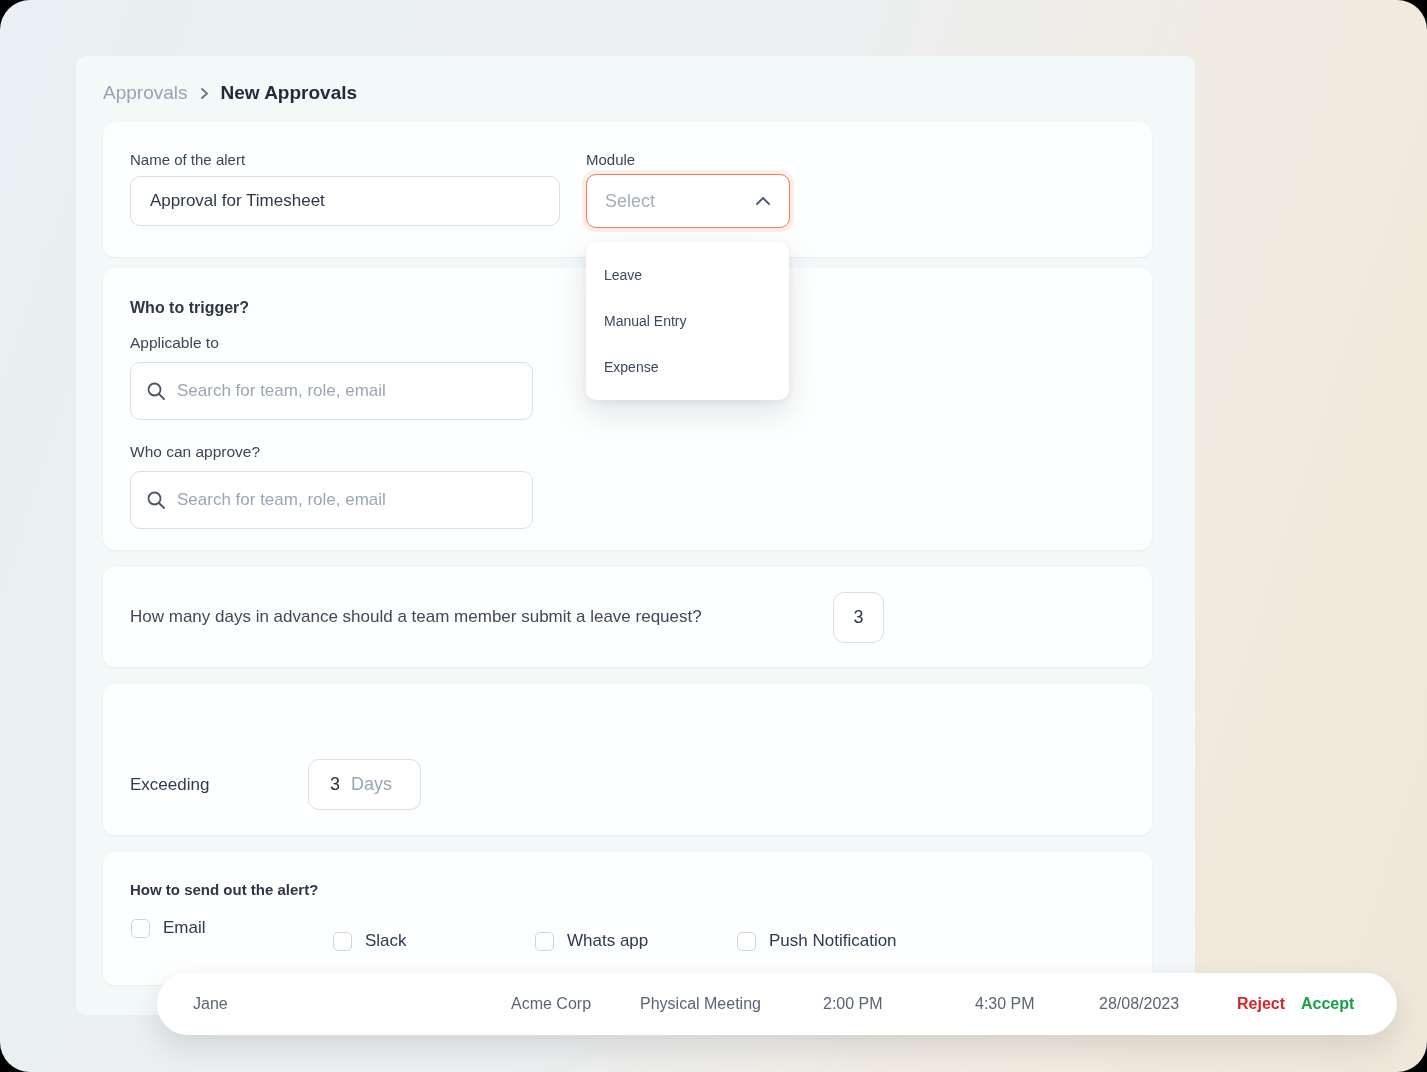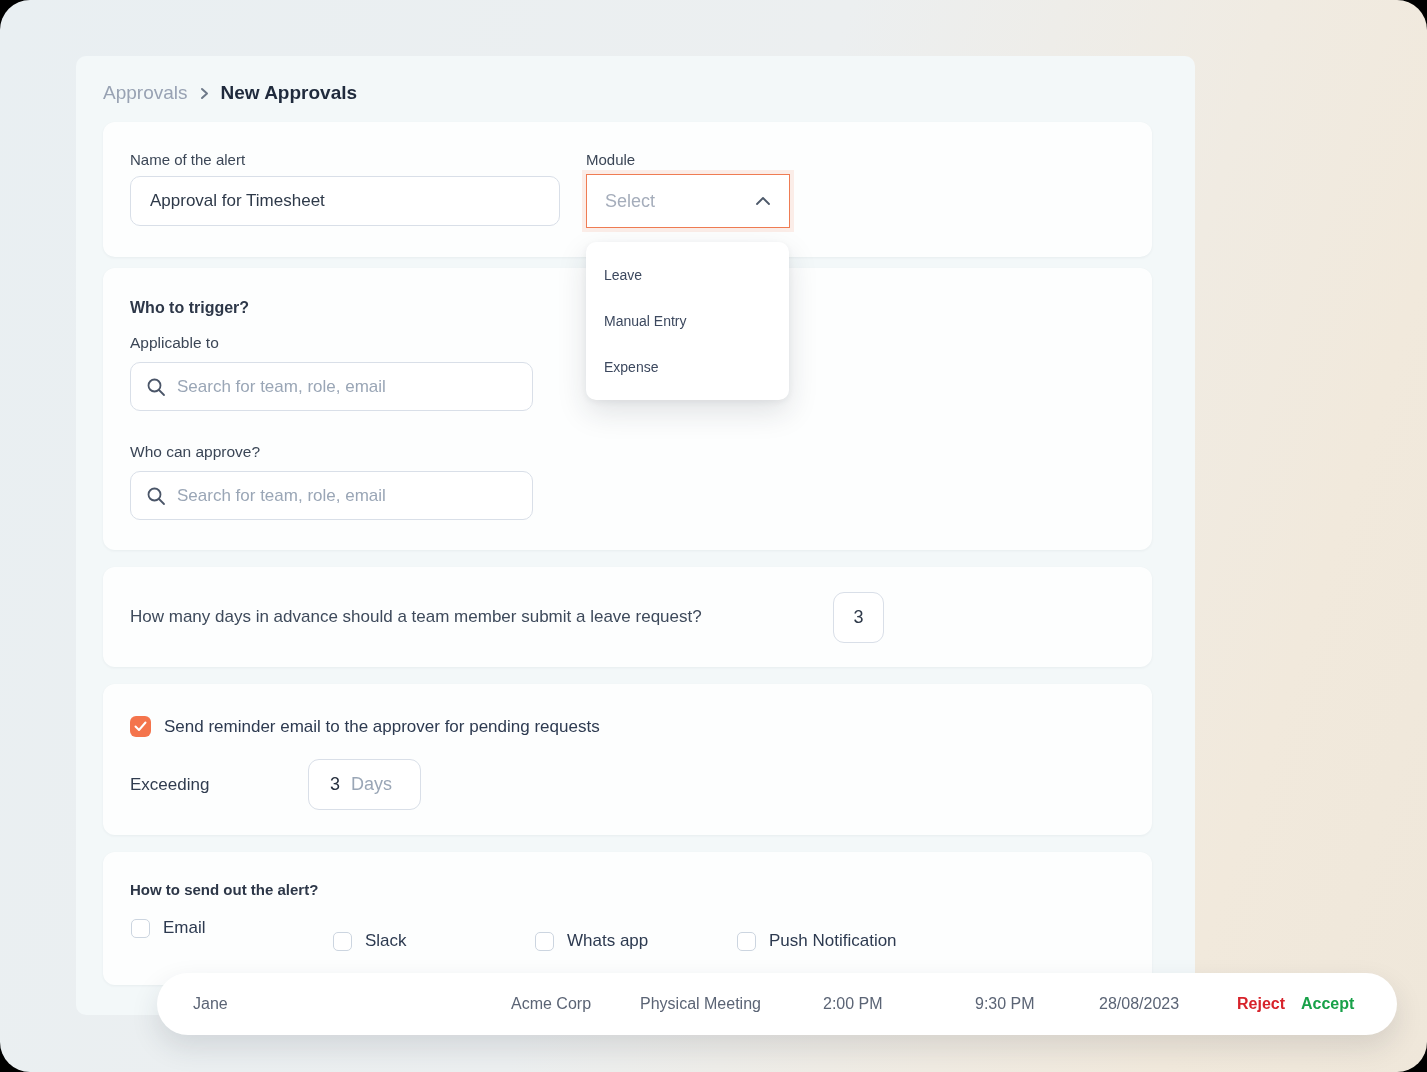--- a/index.html
+++ b/index.html
@@ -39,42 +39,42 @@
 
   .text-input {
     position: absolute;
     border: 1px solid #d9dfe8; border-radius: 10px;
     background: #fff; color: #2e3949;
     font-size: 17px; padding: 8px 19px;
     font-family: inherit; outline: none;
   }
   .select-box {
     position: absolute;
-    border: 1.5px solid #ef7c53; border-radius: 0;
+    border: 1.5px solid #ef7c53; border-radius: 10px;
     box-shadow: 0 0 0 4px rgba(239,124,83,0.13);
     background: #fff;
     display: flex; align-items: center; justify-content: space-between;
     padding: 0 18px; cursor: pointer;
   }
   .select-text { color: #a5adbb; font-size: 18px; }
 
   .dropdown {
     position: absolute; left: 586px; top: 242px; width: 203px;
     background: #fff; border-radius: 10px; padding: 10px 0;
     box-shadow: 0 12px 30px rgba(31,41,55,0.13), 0 2px 6px rgba(31,41,55,0.06);
     z-index: 6;
   }
   .dd-item {
     height: 46px; display: flex; align-items: center; padding: 0 18px;
     font-size: 14px; color: #3c485e; font-weight: 500; cursor: pointer;
   }
 
   .section-heading { position: absolute; font-size: 16px; font-weight: 700; color: #2d3748; }
   .search-box {
-    position: absolute; width: 403px; height: 49px;
+    position: absolute; width: 403px; height: 58px;
     border: 1px solid #d9dfe8; border-radius: 10px; background: #fff;
     display: flex; align-items: center; padding: 0 15px; gap: 11px;
   }
   .search-box input {
     border: none; outline: none; flex: 1; font-size: 17px; color: #2e3949;
     font-family: inherit; background: transparent;
   }
   .search-box input::placeholder { color: #9aa6b6; }
   .text-input::placeholder { color: #9aa6b6; }
 
@@ -186,28 +186,20 @@
       <input placeholder="Search for team, role, email" style="">
     </div>
   </div>
 
   <div class="card" style="left:103px; top:567px; width:1049px; height:100px;">
     <div class="question-text">How many days in advance should a team member submit a leave request?</div>
     <div class="value-box">3</div>
   </div>
 
   <div class="card" style="left:103px; top:684px; width:1049px; height:151px;">
-    <div class="cb-row" style="left:27px; top:32px;">
-      <span class="cb-checked">
-        <svg width="13" height="11" viewBox="0 0 13 11">
-            <path d="M1.5 5.5 L5 9 L11.5 1.5" stroke="#fff" stroke-width="2" fill="none" stroke-linecap="round" stroke-linejoin="round"></path>
-          </svg>
-      </span>
-      <span class="cb-label">Send reminder email to the approver for pending requests</span>
-    </div>
     <div class="exceeding-label">Exceeding</div>
     <div class="days-box">
       <span class="days-value">3</span>
       <span class="days-unit">Days</span>
     </div>
   </div>
 
   <div class="card" style="left:103px; top:852px; width:1049px; height:133px;">
     <div class="section-heading" style="left:27px; top:29px; font-size:15px;">How to send out the alert?</div>
     <div class="cb-row" style="left:28px; top:66px;">
@@ -226,18 +218,18 @@
       <span class="cb-empty"></span>
       <span class="cb-label">Push Notification</span>
     </div>
   </div>
 
   <div class="pill">
     <div class="pill-cell" style="left:36px;">Jane</div>
     <div class="pill-cell" style="left:354px;">Acme Corp</div>
     <div class="pill-cell" style="left:483px;">Physical Meeting</div>
     <div class="pill-cell" style="left:666px;">2:00 PM</div>
-    <div class="pill-cell" style="left:818px;">9:30 PM</div>
+    <div class="pill-cell" style="left:818px;">4:30 PM</div>
     <div class="pill-cell" style="left:942px;">28/08/2023</div>
     <div class="pill-cell pill-reject" style="left:1080px;">Reject</div>
     <div class="pill-cell pill-accept" style="left:1144px;">Accept</div>
   </div>
 </div>
 
 </body></html>

